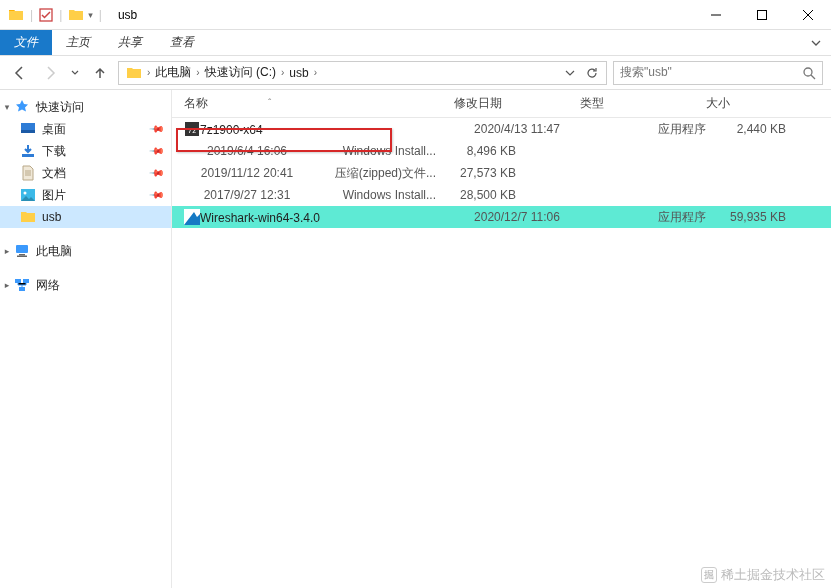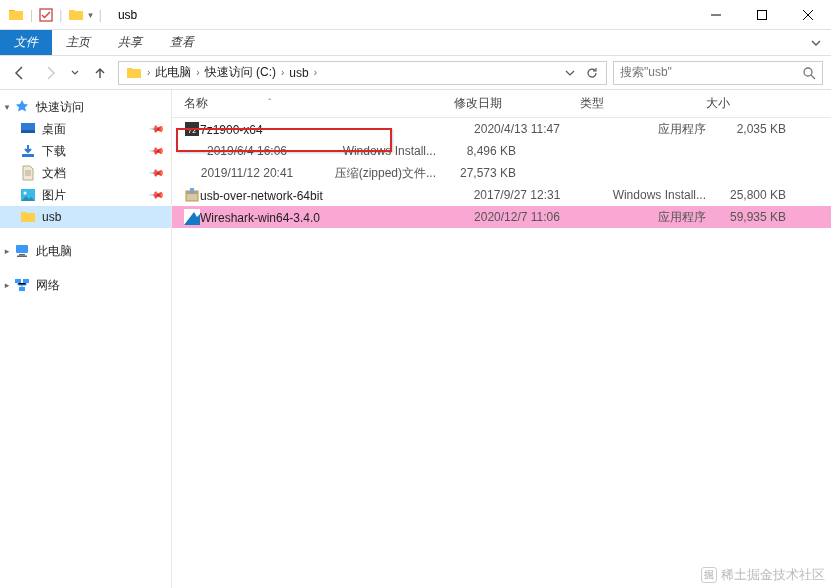--- a/index.html
+++ b/index.html
@@ -51,21 +51,21 @@
     .c-date { width: 126px; }
     .c-type { width: 126px; }
     .c-size { width: 90px; text-align: left; }
 
     .files { position: relative; }
     .file-row { height: 22px; display: flex; align-items: center; padding-left: 12px; font-size: 12px; color: #222; }
     .file-row .fname { width: 270px; display: flex; align-items: flex-end; overflow: hidden; }
     .file-row .fdate { width: 126px; color: #555; text-align: center; }
     .file-row .ftype { width: 126px; color: #555; overflow: hidden; text-overflow: ellipsis; white-space: nowrap; text-align: right; }
     .file-row .fsize { width: 90px; color: #555; text-align: right; padding-right: 10px; }
-    .file-row.hov { background: #f9a8d4; }
+    .file-row.hov { background: #5eead4; }
     .icon-sm { width: 16px; height: 16px; flex-shrink: 0; }
 
     .red-box { position: absolute; border: 2px solid #d62828; pointer-events: none; box-shadow: 1px 1px 2px rgba(0,0,0,0.2); }
 
     
     svg { display: block; }
 
     .watermark { position: absolute; right: 6px; bottom: 4px; color: #bbb; font-size: 13px; display: flex; align-items: center; gap: 4px; }
     .watermark .wm-icon { width: 16px; height: 16px; display:flex; align-items:center; justify-content:center; border:1px solid #ccc; border-radius:3px; font-size:10px; color:#aaa;}
   </style>
@@ -297,46 +297,36 @@
             <span class="icon-sm">
               <svg width="16" height="16" viewBox="0 0 16 16">
                 <rect x="1" y="1" width="14" height="14" fill="#333"></rect>
                 <text x="8" y="12" font-size="8" fill="#fff" text-anchor="middle" font-family="sans-serif">7z</text>
               </svg>
             </span>
             <span>7z1900-x64</span>
           </div>
           <div class="fdate">2020/4/13 11:47</div>
           <div class="ftype">应用程序</div>
-          <div class="fsize">2,035 KB</div>
+          <div class="fsize">2,440 KB</div>
         </div>
         <div class="file-row">
           <div class="fdate">2019/6/4 16:06</div>
           <div class="ftype">Windows Install...</div>
           <div class="fsize">8,496 KB</div>
         </div>
         <div class="file-row">
           <div class="fdate">2019/11/12 20:41</div>
           <div class="ftype">压缩(zipped)文件...</div>
           <div class="fsize">27,573 KB</div>
         </div>
         <div class="file-row">
-          <div class="fname">
-            <span class="icon-sm">
-              <svg width="16" height="16" viewBox="0 0 16 16">
-                <rect x="2" y="4" width="12" height="10" fill="#d8c89a" stroke="#a89868"></rect>
-                <rect x="2" y="4" width="12" height="3" fill="#b8a070"></rect>
-                <rect x="6" y="1" width="4" height="6" fill="#7aa4d4"></rect>
-              </svg>
-            </span>
-            <span>usb-over-network-64bit</span>
-          </div>
           <div class="fdate">2017/9/27 12:31</div>
           <div class="ftype">Windows Install...</div>
-          <div class="fsize">25,800 KB</div>
+          <div class="fsize">28,500 KB</div>
         </div>
         <div class="file-row hov">
           <div class="fname">
             <span class="icon-sm">
               <svg width="16" height="16" viewBox="0 0 16 16">
                 <rect width="16" height="16" fill="#fff"></rect>
                 <path fill="#1679c4" d="M0 16L10 3l3 5 3-3v11z"></path>
               </svg>
             </span>
             <span>Wireshark-win64-3.4.0</span>

